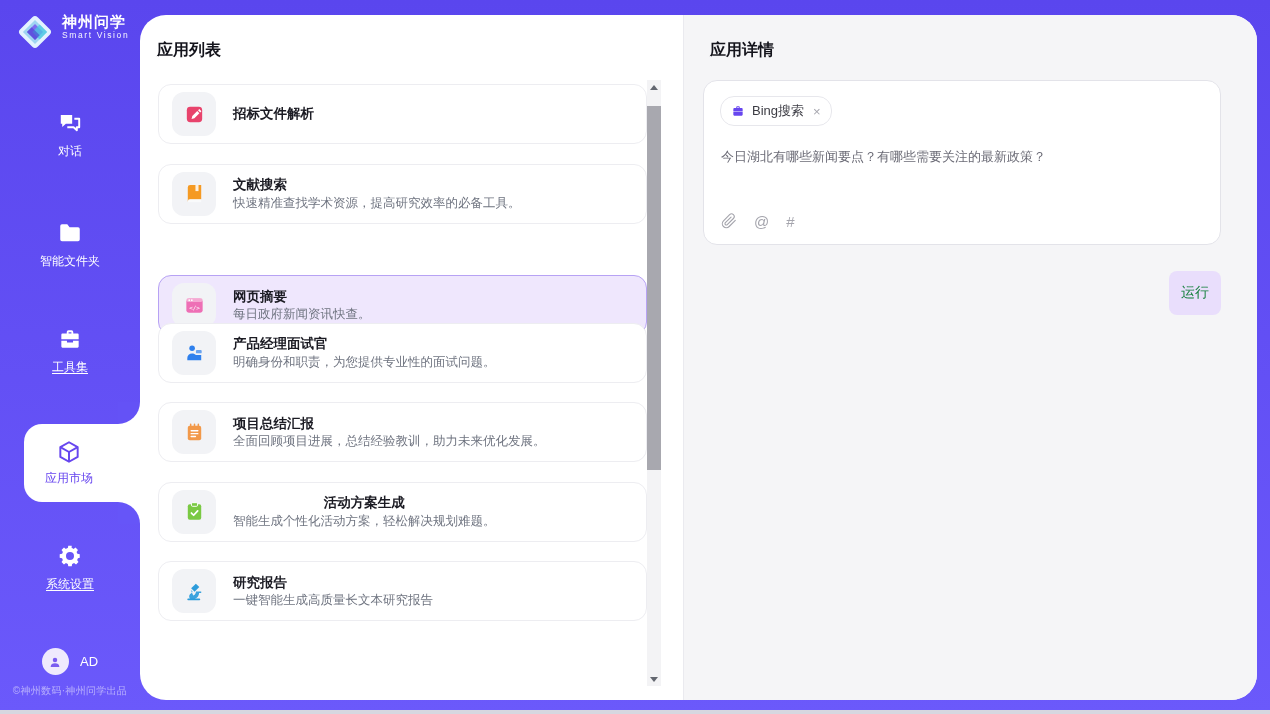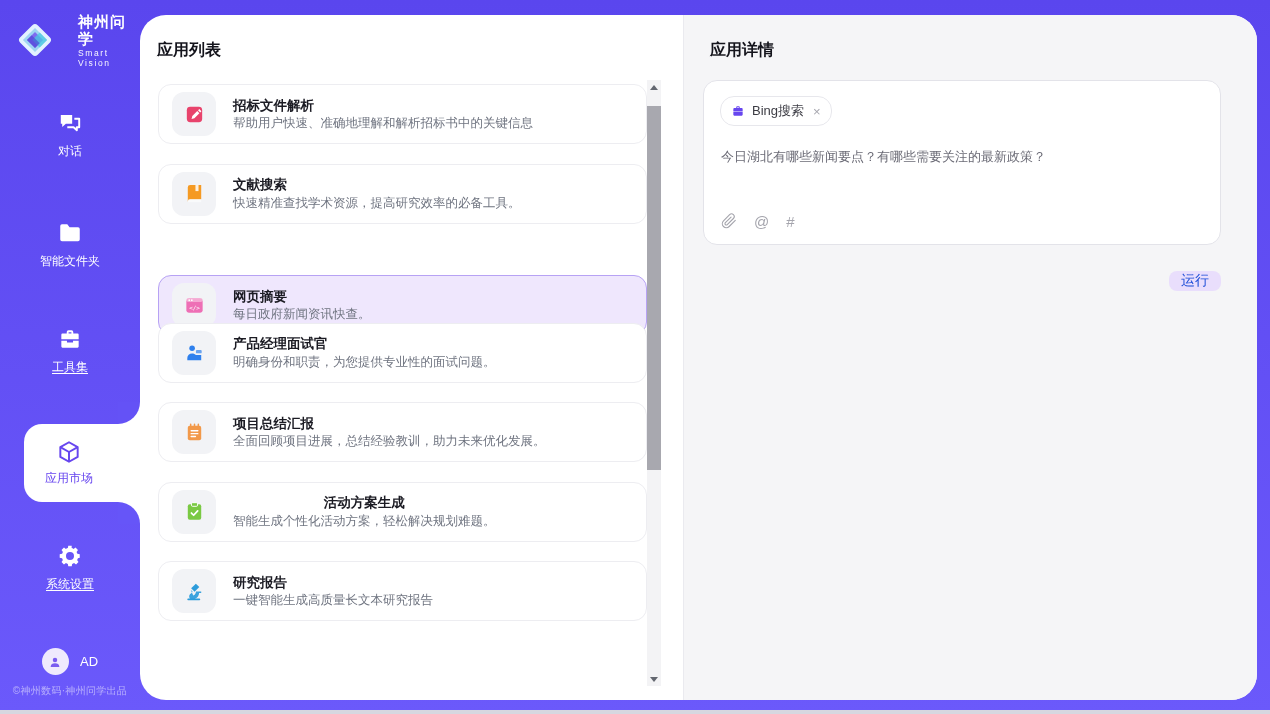--- a/index.html
+++ b/index.html
@@ -6,21 +6,21 @@
   html,body{width:1270px;height:714px;overflow:hidden}
   body{
     position:relative;
     font-family:"Liberation Sans","DejaVu Sans",sans-serif;
     background:linear-gradient(180deg,#5a46ee 0%,#6b59fb 100%);
   }
   .bottom-strip{position:absolute;left:0;top:710px;width:1270px;height:4px;background:#d7d7e0}
 
   
   .sidebar{position:absolute;left:0;top:0;width:140px;height:710px;color:#fff}
-  .brand{position:absolute;left:16px;top:13px;display:flex;align-items:center;gap:24px}
+  .brand{position:absolute;left:16px;top:13px;display:flex;gap:8px}
   .brand-logo svg{width:38px;height:38px;display:block}
   .brand-name{font-size:15px;font-weight:700;letter-spacing:1px;line-height:1.15}
   .brand-sub{font-size:8.5px;letter-spacing:1.6px;opacity:.95}
   .nav-item{position:absolute;left:0;width:140px;display:flex;flex-direction:column;align-items:center;gap:7px;color:#fff;cursor:pointer}
   .nav-item .icn svg{width:26px;height:26px;display:block}
   .nav-label{font-size:12px}
   .nav-label.u{text-decoration:underline;text-underline-offset:2px}
   .nav-0{top:110px}.nav-1{top:220px}.nav-2{top:326px}.nav-4{top:543px}
   .nav-item.active{
     left:24px;width:116px;height:78px;top:424px;
@@ -66,21 +66,21 @@
   .detail-title{left:26px;top:25px}
   .composer{position:absolute;left:19px;top:65px;width:518px;height:165px;background:#fff;border:1px solid #e3e3e9;border-radius:14px}
   .chip{position:absolute;left:16px;top:15px;height:30px;display:inline-flex;align-items:center;gap:7px;padding:0 10px;border:1px solid #e7e7ec;border-radius:14px;background:#fff;cursor:pointer}
   .chip .icn svg{width:14px;height:14px;display:block;color:#6746ef}
   .chip-label{font-size:13px;color:#3c3c44}
   .chip-close{font-size:13px;color:#a6a6ae;margin-left:2px;cursor:pointer;line-height:1}
   .query{position:absolute;left:17px;top:67px;right:16px;font-size:13px;color:#6b6b76;line-height:1.4;cursor:text}
   .composer-icons{position:absolute;left:17px;bottom:15px;display:flex;align-items:center;gap:17px;color:#a5a5ad}
   .composer-icons .icn{display:flex;align-items:center;justify-content:center;cursor:pointer;font-size:15px;line-height:1}
   .composer-icons .icn svg{width:16px;height:16px;display:block}
-  .run-btn{position:absolute;right:36px;top:256px;width:52px;height:20px;border:none;border-radius:8px;background:#e9defc;color:#1d4ed8;font-size:14px;font-family:inherit;cursor:pointer}
+  .run-btn{position:absolute;right:36px;top:256px;width:52px;height:44px;border:none;border-radius:8px;background:#e9defc;color:#15803d;font-size:14px;font-family:inherit;cursor:pointer}
 </style>
 </head>
 <body>
 
 <div>
 
   <aside class="sidebar">
     <div class="brand">
       <span class="brand-logo">
         <svg viewBox="0 0 40 40">
@@ -167,21 +167,20 @@
       <div class="cards" id="cards">
           <div class="card" style="top: 0px;">
             <span class="icon-box" style="color:#e8436c">
               <svg viewBox="0 0 24 24">
                 <rect x="4" y="4" width="16" height="16" rx="3.5" fill="currentColor"></rect>
                 <path d="M8.9 16.6l.8-3 5.2-5.2 2.2 2.2-5.2 5.2zM15.7 7.6l1.3-1.3 2.2 2.2-1.3 1.3z" fill="#fff"></path>
               </svg>
             </span>
             <span class="card-text">
               <span class="card-title">招标文件解析</span>
-              <span class="card-desc">帮助用户快速、准确地理解和解析招标书中的关键信息</span>
             </span>
           </div>
           <div class="card" style="top: 79.5px;">
             <span class="icon-box" style="color:#f59a23">
               <svg viewBox="0 0 24 24">
                 <path d="M5 5.5A2.5 2.5 0 0 1 7.5 3H19v15H7.5A2.5 2.5 0 0 0 5 20.5z" fill="currentColor"></path>
                 <path d="M5 20.5A2.5 2.5 0 0 1 7.5 18H19v3H7.5A2.5 2.5 0 0 1 5 20.5z" fill="#fff" opacity=".55"></path>
                 <rect x="13" y="3" width="3.2" height="6.5" fill="#fff" opacity=".85"></rect>
               </svg>
             </span>

